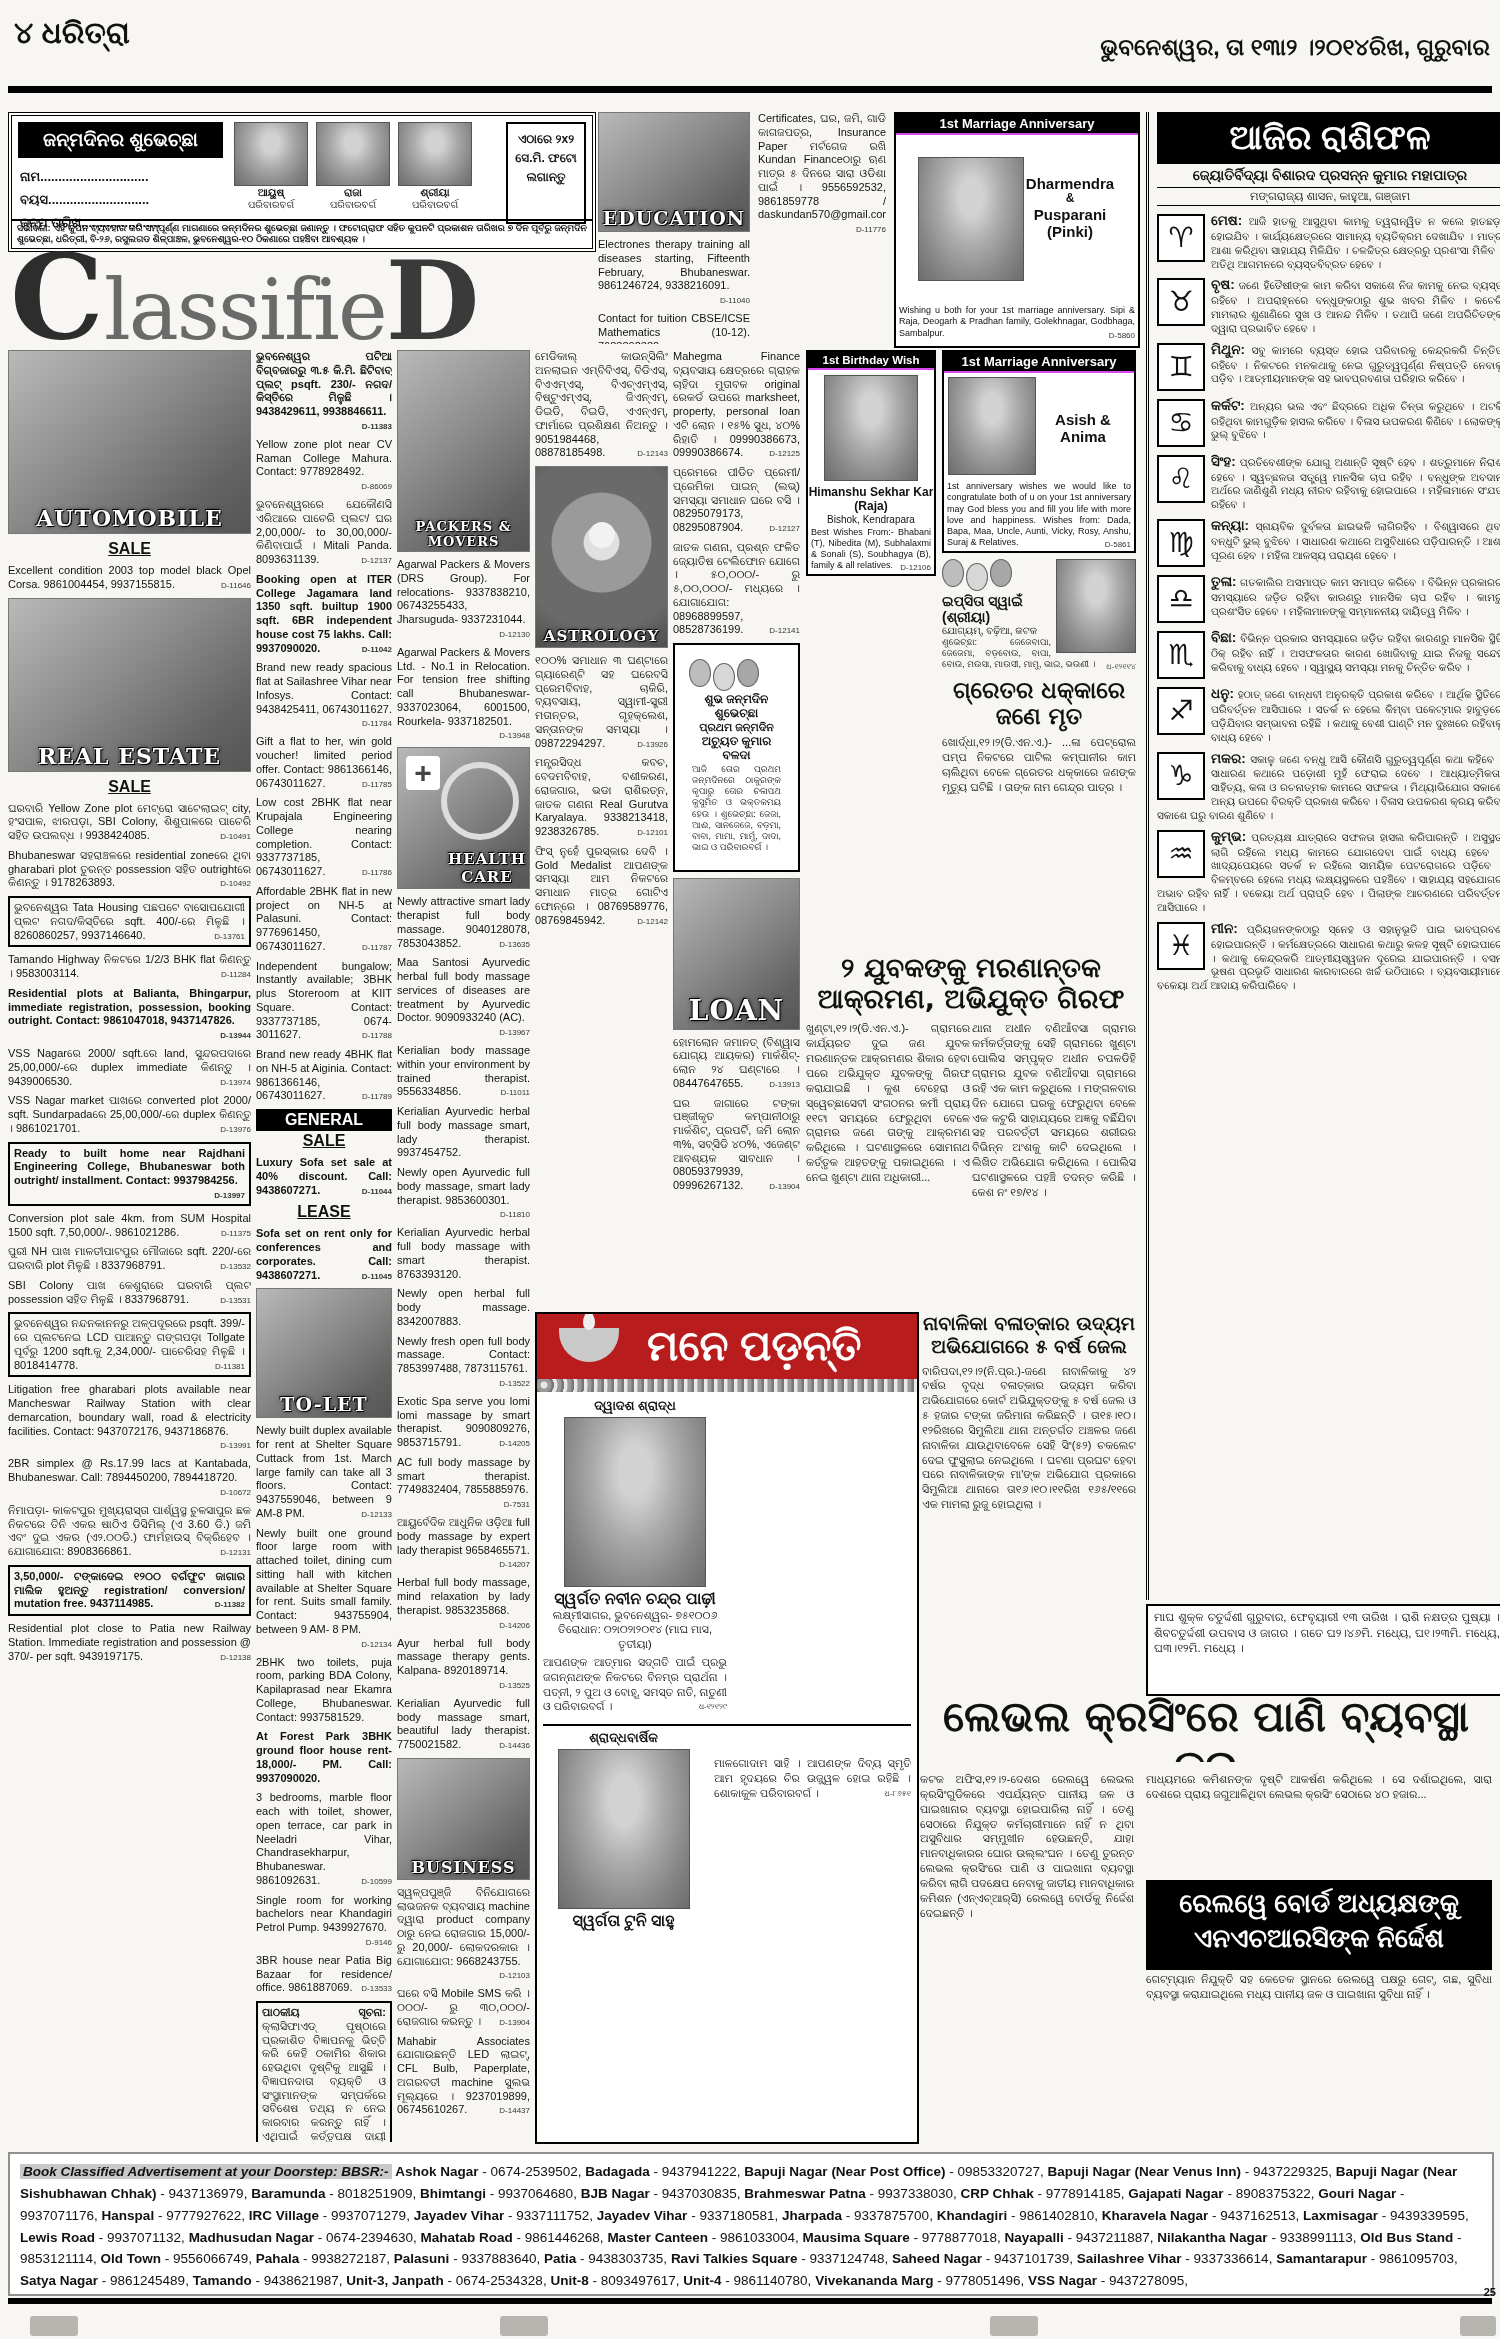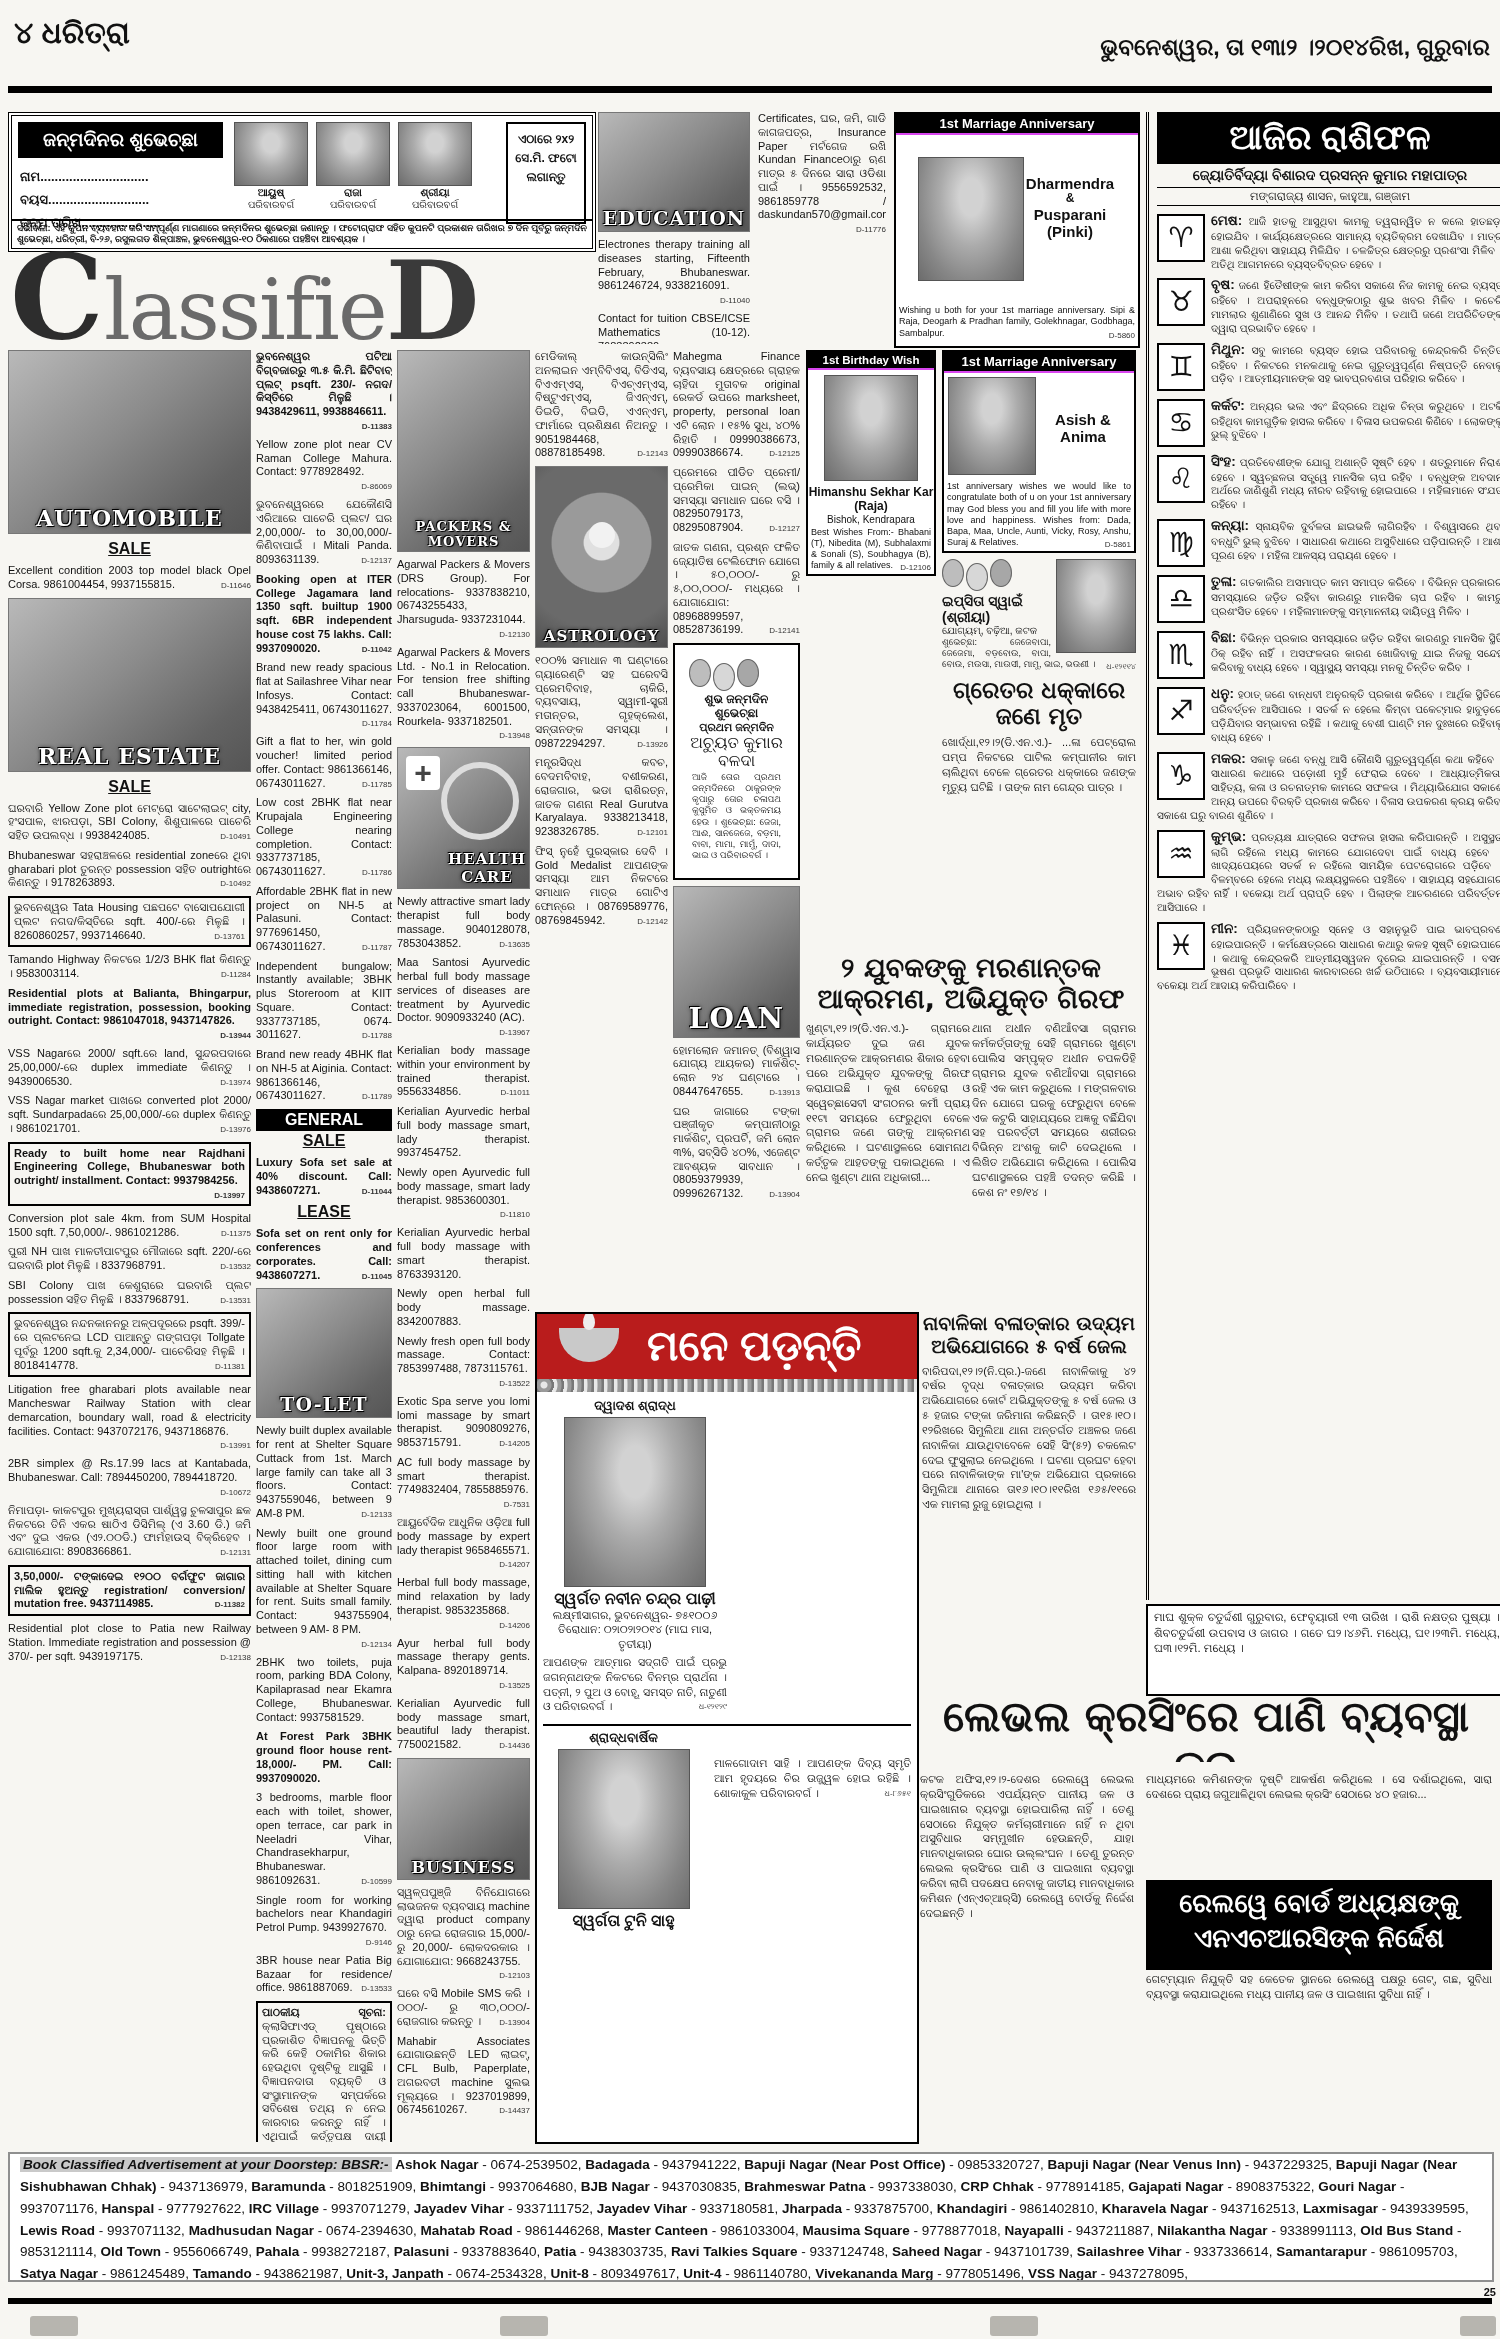--- a/index.html
+++ b/index.html
@@ -55,21 +55,21 @@
   .diya:before{content:"";position:absolute;left:24px;top:-16px;width:12px;height:18px;background:#eee;
         border-radius:50% 50% 50% 50%/60% 60% 40% 40%;}
   .memname{font-weight:700;font-size:16px;text-align:center;margin-top:3px;}
   .memline{font-size:11px;text-align:center;line-height:1.3;}
   
   .balloons{position:relative;height:34px;}
   .balloons i{position:absolute;width:20px;height:26px;border-radius:50%;background:#bdbdbd;border:1px solid #666;}
   .balloons i:nth-child(2){left:24px;top:4px;background:#d7d7d7;}
   .balloons i:nth-child(3){left:48px;top:0;background:#a7a7a7;}
   
-  .booking{border:2px solid #8f8f8f;background:#fff;padding:0 10px;font-size:13.5px;line-height:1.62;}
+  .booking{border:2px solid #8f8f8f;background:#fff;padding:7px 10px;font-size:13.5px;line-height:1.62;}
   .bintro{font-style:italic;font-weight:700;background:#c9c9c9;padding:0 3px;}
   .bk b{font-weight:700;}
   .bk .bp:before{content:" - ";}
   .bk:after{content:",  ";}
   .artifact{position:absolute;height:20px;background:#b7b5af;border-radius:3px;}
 </style>
 </head>
 <body>
 
 <div class="page">
@@ -296,21 +296,21 @@
         <div class="ad"><span>ଜାତକ ଗଣନା, ପ୍ରଶ୍ନ ଫଳିତ ଜ୍ୟୋତିଷ ଟେଲିଫୋନ ଯୋଗେ । ୫୦,୦୦୦/- ରୁ ୫,୦୦,୦୦୦/- ମଧ୍ୟରେ । ଯୋଗାଯୋଗ: 08968899597, 08528736199.</span><span class="did">D-12141</span></div>
       </div>
     <div class="annbox" style="padding:14px;">
       <div class="balloons">
           <i></i>
           <i></i>
           <i></i>
         </div>
       <div class="names" style="font-size:12px;">ଶୁଭ ଜନ୍ମଦିନ ଶୁଭେଚ୍ଛା</div>
       <div style="text-align:center;font-weight:700;font-size:11px;">ପ୍ରଥମ ଜନ୍ମଦିନ</div>
-      <div style="text-align:center;font-weight:400;font-size:16px;">ଅଚ୍ୟୁତ କୁମାର ବଳଦା</div>
+      <div style="text-align:center;font-weight:700;font-size:12px;">ଅଚ୍ୟୁତ କୁମାର ବଳଦା</div>
       <div class="tiny">ଆଜି ତୋର ପ୍ରଥମ ଜନ୍ମଦିନରେ ଠାକୁରଙ୍କ କୃପାରୁ ତୋର ଚଳାପଥ କୁସୁମିତ ଓ ଭକ୍ତକମୟ ହେଉ । ଶୁଭେଚ୍ଛା: ଜେଜା, ଆଈ, ସାନଜେଜେ, ବଡ଼ମା, ବାବା, ମାମା, ମାମୁଁ, ଦାଦା, ଭାଇ ଓ ପରିବାରବର୍ଗ ।</div>
     </div>
     <div class="banner" style="height:150px;">
       <div class="blabel" style="font-size:28px;">LOAN</div>
     </div>
     <div>
 
     <div class="ad"><span>ହୋମଲୋନ ଜମାନତ୍ (ବିଶ୍ୱାସ ଯୋଗ୍ୟ ଆୟକର) ମାର୍କଶିଟ୍- ଲୋନ ୨୪ ଘଣ୍ଟାରେ । 08447647655.</span><span class="did">D-13913</span></div>
         <div class="ad"><span>ଘର ଜାଗାରେ ଟଙ୍କା ପଞ୍ଜୀକୃତ କମ୍ପାନୀଠାରୁ ମାର୍କଶିଟ୍, ପ୍ରପର୍ଟି, ଜମି ଲୋନ ୩%, ସବ୍‌ସିଡି ୪୦%, ଏଜେଣ୍ଟ ଆବଶ୍ୟକ ସାବଧାନ । 08059379939, 09996267132.</span><span class="did">D-13904</span></div>
       </div>

